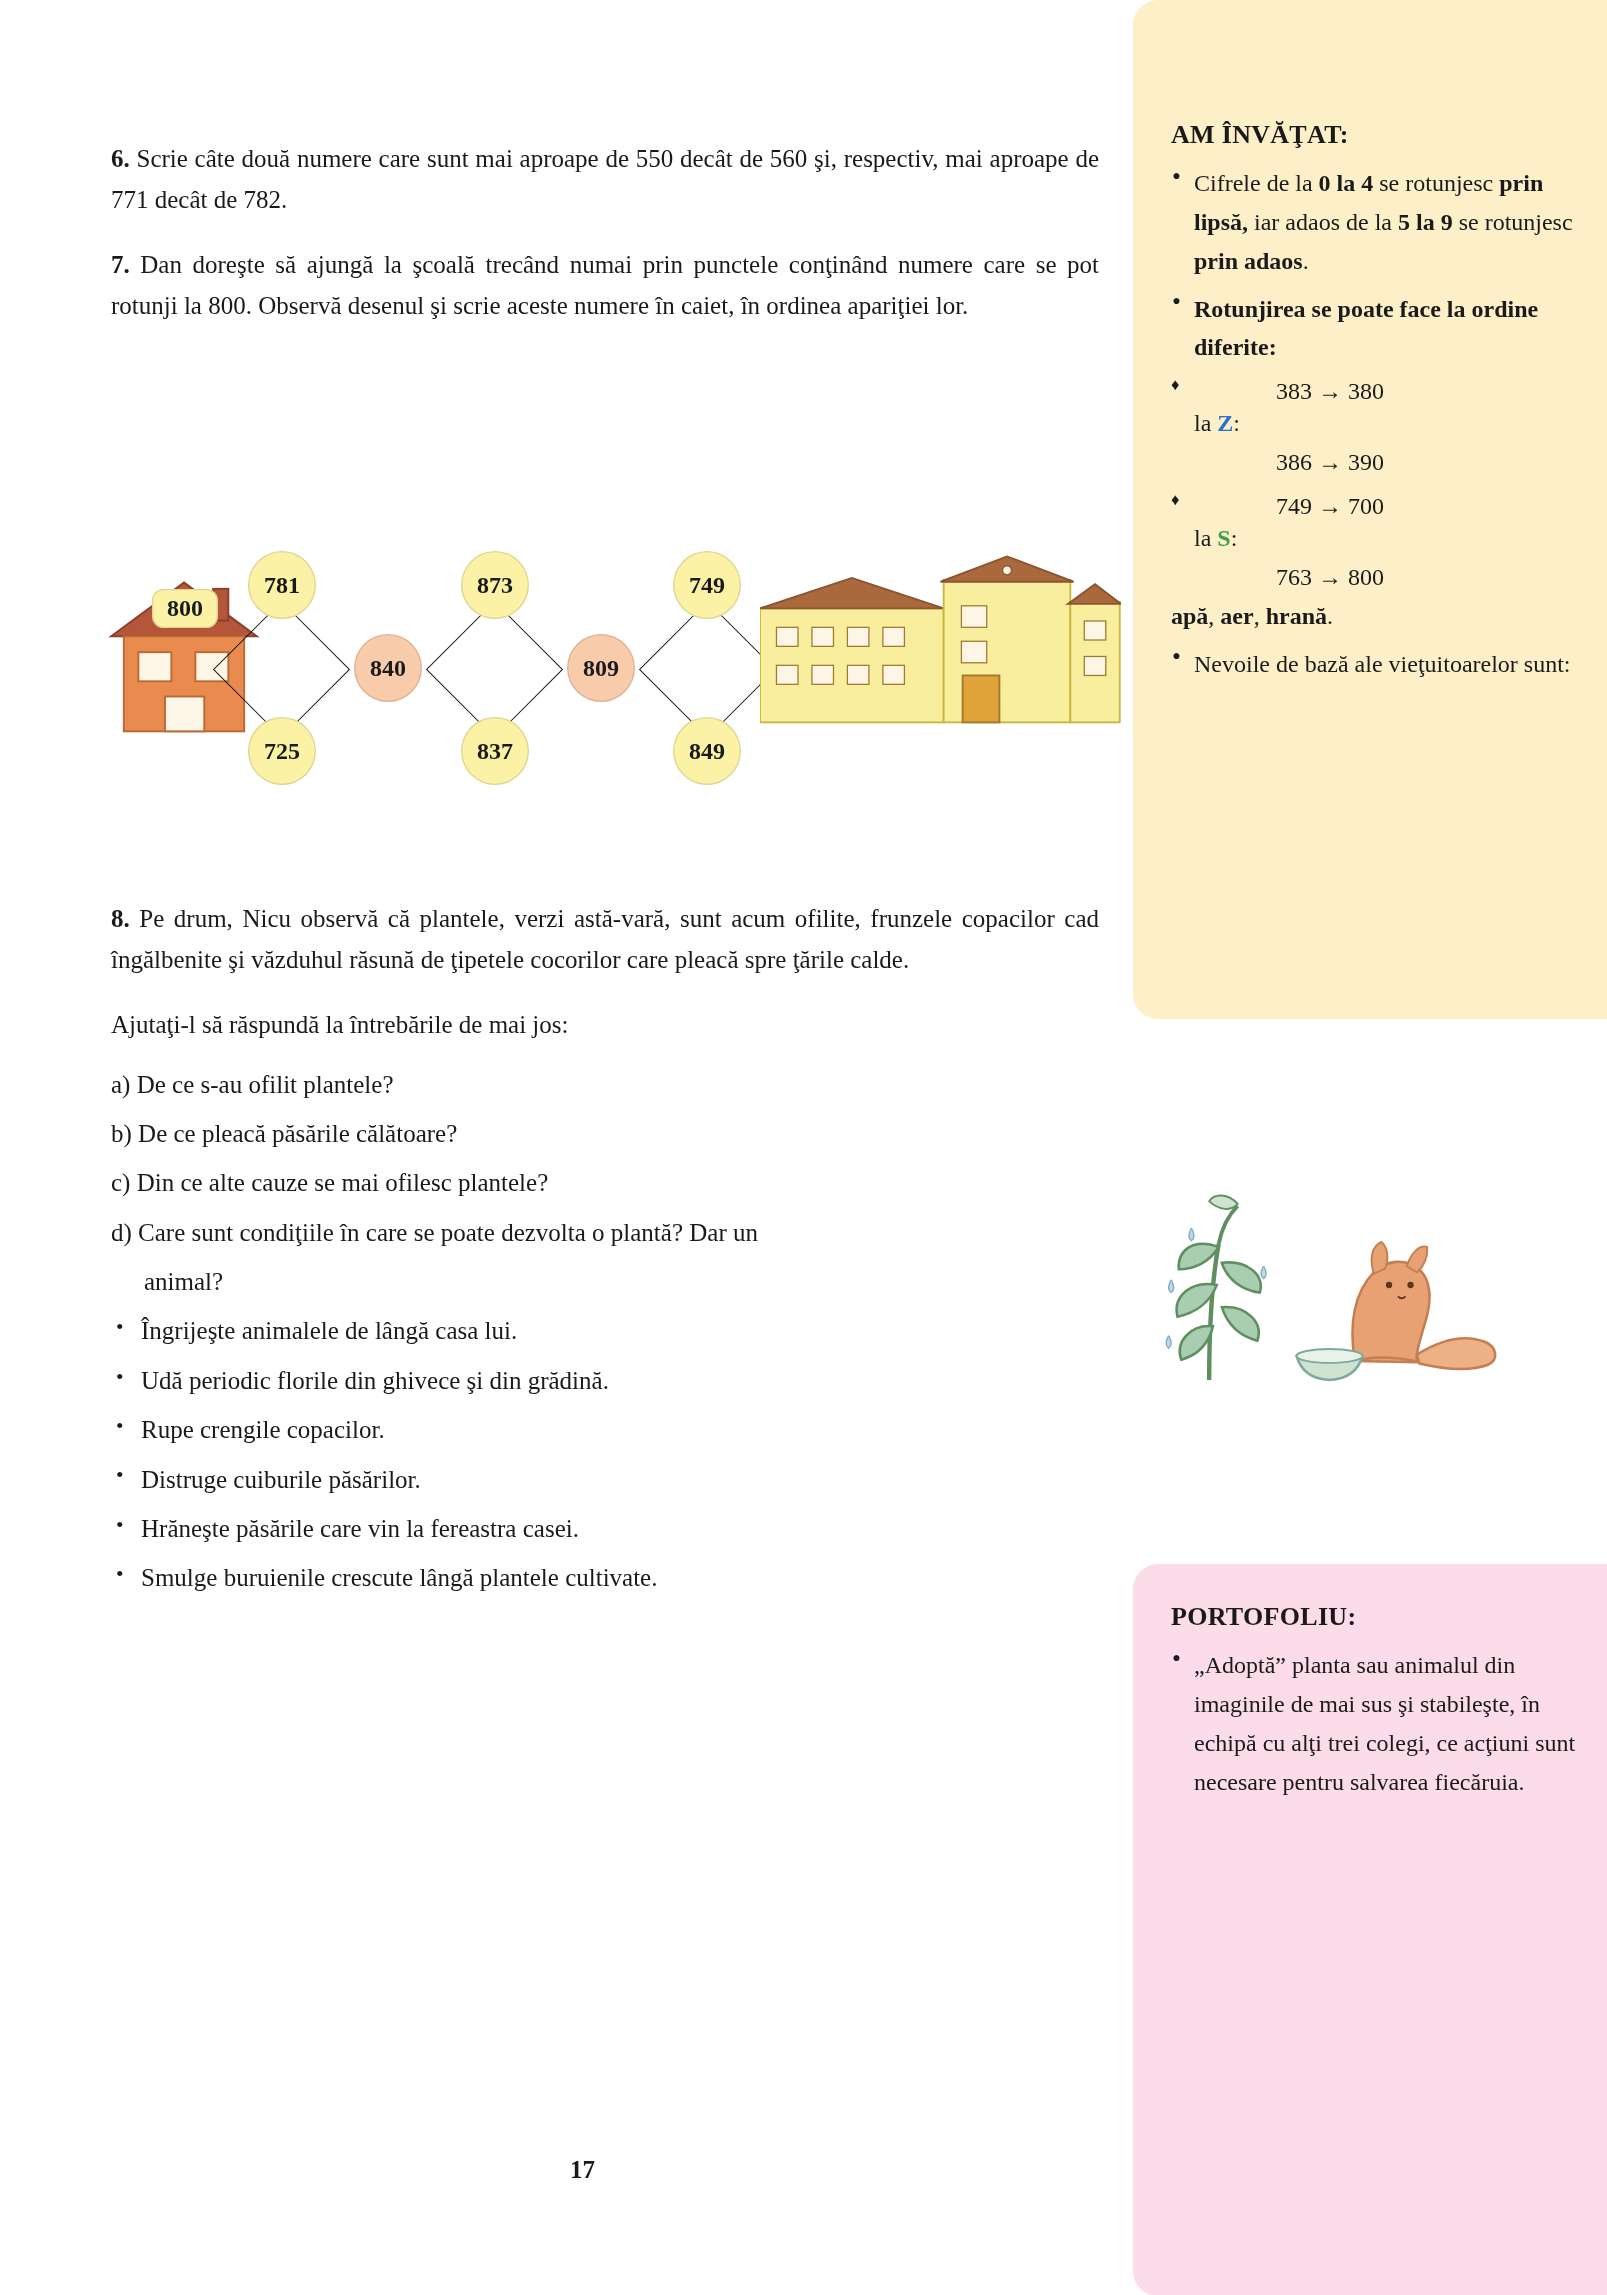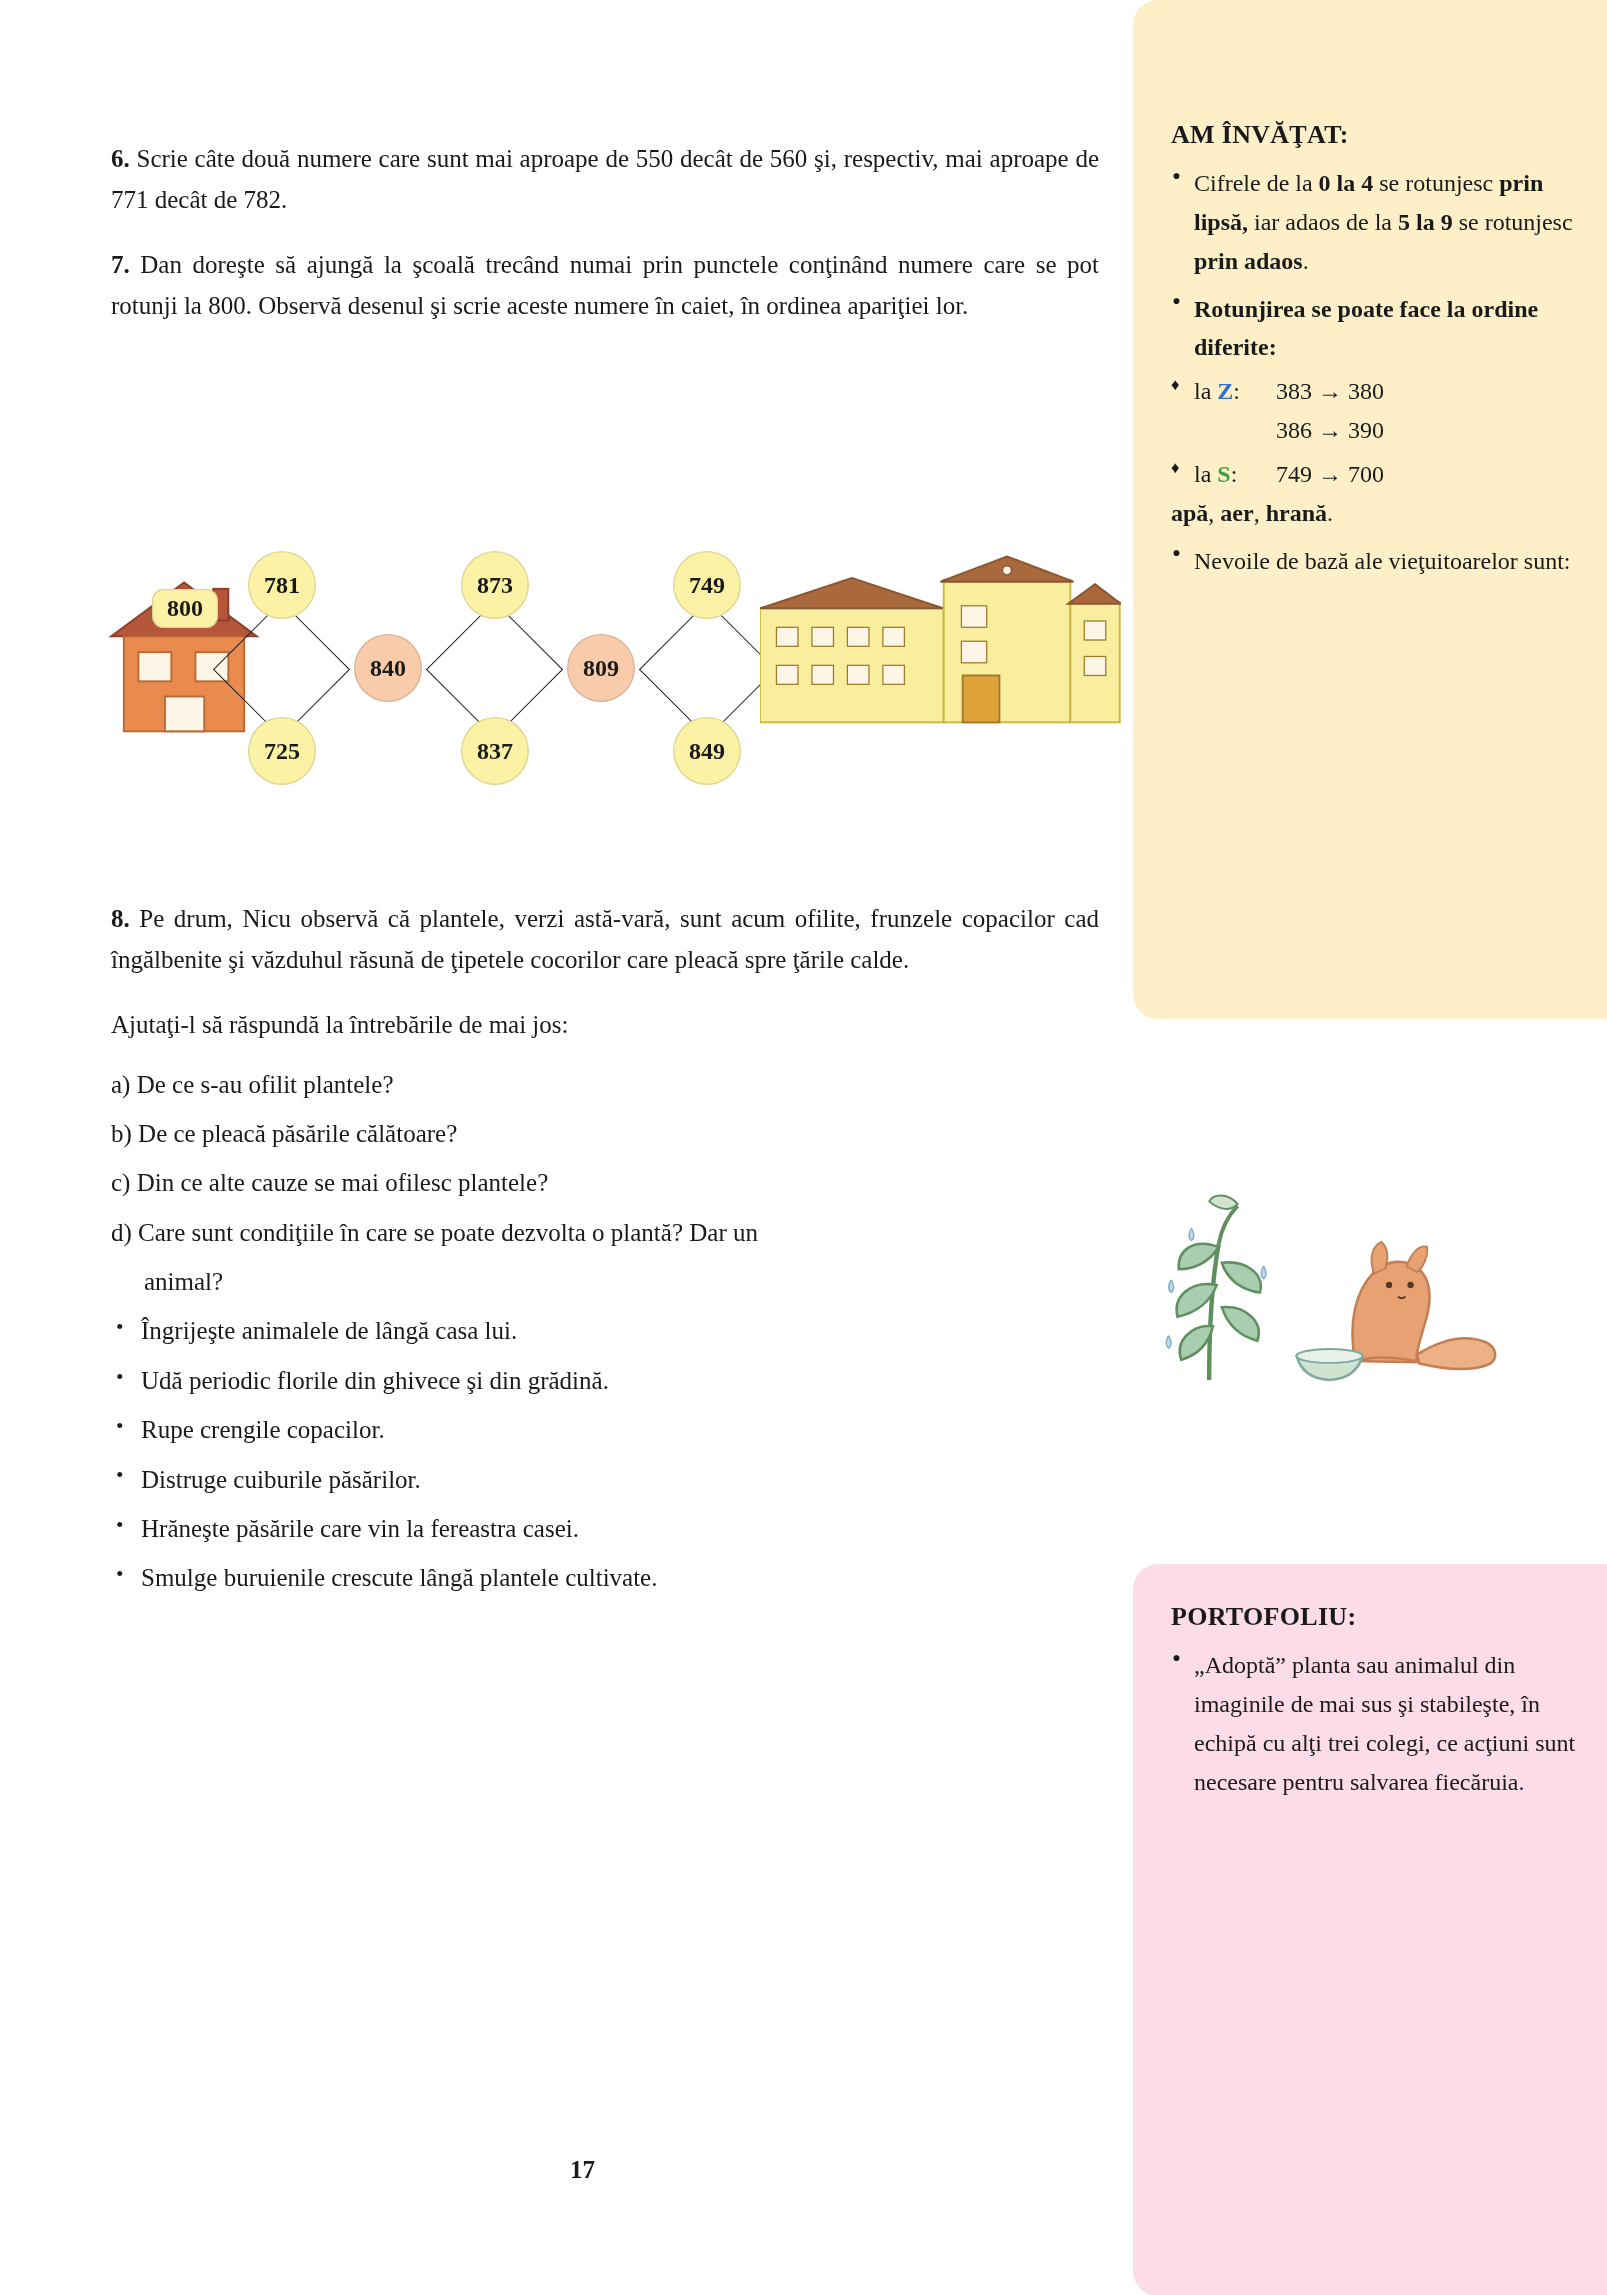--- a/index.html
+++ b/index.html
@@ -164,21 +164,21 @@
     font-size: 16.5px;
   }
   .bold { font-weight: bold; }
   .blue { color: #2f6fd0; font-weight: bold; }
   .green { color: #3e9e4a; font-weight: bold; }
   .rnd-row {
     display: flex;
     font-size: 24px;
     line-height: 1.62;
   }
-  .rnd-row .lbl { width: 82px; }
+  .rnd-row .lbl { width: 82px; margin-top: 32px; }
   .rnd-row .val { white-space: nowrap; }
   .indent-val { padding-left: 82px; }
 
   
   .pagenum {
     position: absolute;
     left: 570px;
     top: 2156px;
     font-size: 25px;
     font-weight: bold;
@@ -315,20 +315,21 @@
       </span>
     </div>
     <div class="box-line indent-val" style="padding-left:105px;">386 → 390</div>
 
     <div class="box-line b-diamond" style="margin-top:5px;">
       <span class="rnd-row">
         <span class="lbl"><span>la </span><span class="green">S</span><span>:</span></span>
         <span class="val">749 → 700</span>
       </span>
     </div>
+    <div class="box-line indent-val" style="padding-left:105px;">763 → 800</div>
 
     <div class="box-line"><span class="bold">apă</span><span>, </span><span class="bold">aer</span><span>, </span><span class="bold">hrană</span><span>.</span></div>
     <div class="box-line b-dot" style="margin-top:8.9px;"> Nevoile de bază ale vieţuitoarelor sunt:</div>
   </div>
 
   <svg class="plantfox" viewBox="0 0 620 420">
 
     <path d="M120 390 C120 300 125 230 135 175" stroke="#5f8f5f" stroke-width="7" fill="none"></path>
     <path d="M135 175 C140 150 150 130 165 115" stroke="#5f8f5f" stroke-width="6" fill="none"></path>
     <path d="M135 180 C95 165 70 185 72 215 C95 215 120 205 135 180 Z" fill="#a9cdb0" stroke="#5f8f5f" stroke-width="4"></path>

